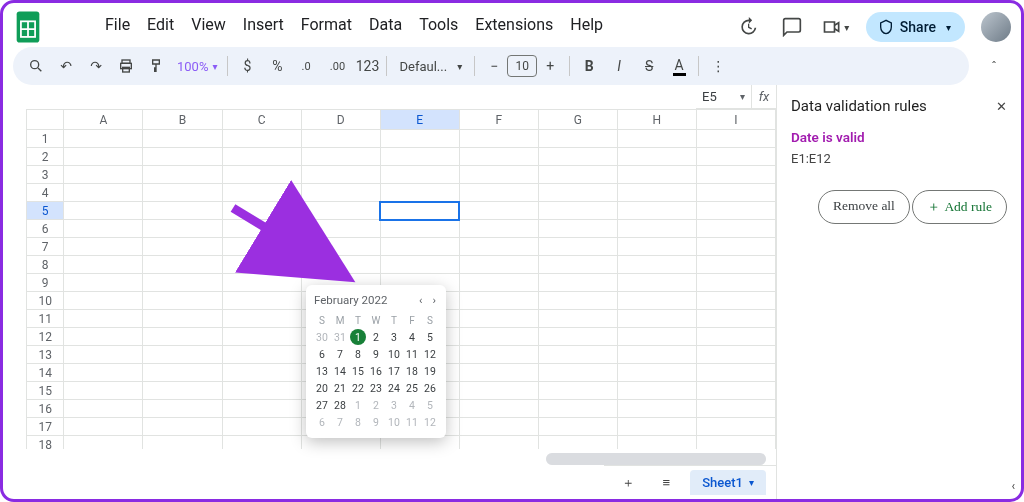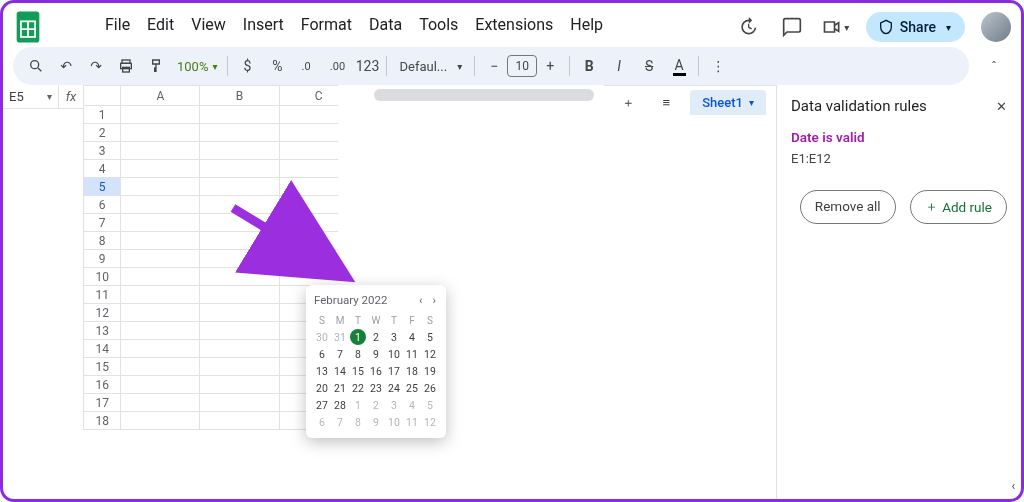--- a/index.html
+++ b/index.html
@@ -33,29 +33,29 @@
   .avatar { width:30px; height:30px; border-radius:50%; background: linear-gradient(135deg,#bcc5ce,#6e7b87); }
 
   
   .menu-row { display:flex; gap:5px; padding: 0 12px 6px 48px; font-size: 16px; color:#202124;}
   .menu-row span { padding: 2px 6px; border-radius:4px; cursor:pointer;}
 
   
   .toolbar-wrap { display:flex; align-items:center; padding: 0 10px; gap:8px;}
   .toolbar { flex:1; display:flex; align-items:center; background:#edf2fa; border-radius: 24px; padding: 4px 10px; gap:4px; height:38px; color:#444746;}
   .tbtn { display:flex;align-items:center;justify-content:center;min-width:26px;height:26px;border-radius:4px;color:#444746;cursor:pointer; font-size:14px;}
-  .zoom { font-size:13px; color:#4d7c0f; padding:0 4px; display:flex; align-items:center; gap:4px;}
+  .zoom { font-size:13px; color:#8b5cf6; padding:0 4px; display:flex; align-items:center; gap:4px;}
   .font-select { font-size:13px; display:flex;align-items:center;gap:10px;padding:0 6px;}
   .font-size { display:flex;align-items:center;gap:0;}
   .font-size .val { border:1px solid #747775; border-radius:4px; width:30px; height:22px; display:flex;align-items:center;justify-content:center; font-size:12px;}
   .collapse-btn { width:34px;height:34px;border-radius:50%;display:flex;align-items:center;justify-content:center;color:#444746;cursor:pointer;}
 
   
   .main-row { display:flex; flex:1; min-height:0;}
-  .sheet-area { flex:1; display:flex; min-width:0; position:relative;}
+  .sheet-area { flex:1; display:flex; flex-direction:column; min-width:0; position:relative;align-items:flex-end;}
   .side-panel { width:245px; border-left:1px solid #e1e3e1; display:flex; flex-direction:column; padding: 12px 14px 10px 14px;}
   .side-title-row { display:flex;align-items:center; justify-content:space-between; margin-bottom:14px;}
   .side-title { font-size:15px; color:#1f1f1f;}
   .side-close { cursor:pointer;color:#444;}
   .rule-label { font-size:13.5px; font-weight:600; color:#a21caf; margin-bottom:6px;}
   .rule-range { font-size:13px; color:#444; margin-bottom:24px;}
   .side-btn { border:1px solid #747775; border-radius:20px; padding:7px 14px; font-size:13.5px; cursor:pointer; background:#fff;}
   .side-btn.add { color:#137333; display:flex;align-items:center;gap:4px;}
 
   
@@ -601,21 +601,21 @@
 
     </div>
 
     <div class="side-panel">
       <div class="side-title-row">
         <span class="side-title">Data validation rules</span>
         <span class="side-close">✕</span>
       </div>
       <div class="rule-label">Date is valid</div>
       <div class="rule-range">E1:E12</div>
-      <div style="display:flex;gap:14px;justify-content:flex-end;">
+      <div style="display:flex;gap:2px;justify-content:flex-end;font-family:Liberation Serif, serif;">
         <div class="side-btn">Remove all</div>
         <div class="side-btn add">
             <span>＋</span>
             <span>Add rule</span>
           </div>
       </div>
     </div>
   </div>
 
   <span class="tiny-arrow">‹</span>

